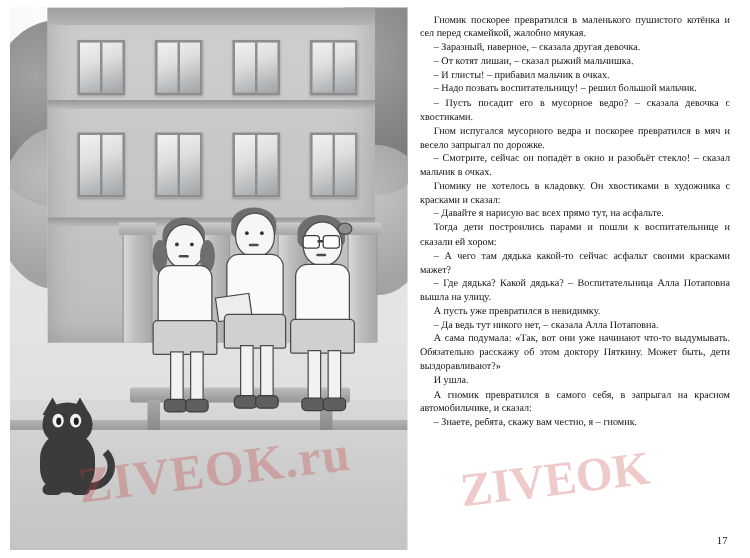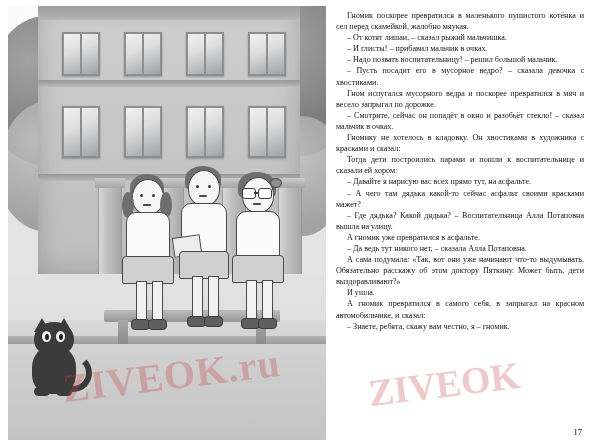--- a/index.html
+++ b/index.html
@@ -331,32 +331,33 @@
         <div class="cat-eye" style="left:16px;bottom:52px;"></div>
         <div class="cat-eye" style="left:30px;bottom:52px;"></div>
         <div class="cat-paw" style="left:8px;"></div>
         <div class="cat-paw" style="left:30px;"></div>
       </div>
     </div>
   </div>
 
   <div class="text-col">
     <p>Гномик поскорее превратился в маленького пушистого котёнка и сел перед скамейкой, жалобно мяукая.</p>
+    <p>– Заразный, наверное, – сказала другая девочка.</p>
     <p>– От котят лишаи, – сказал рыжий мальчишка.</p>
     <p>– И глисты! – прибавил мальчик в очках.</p>
     <p>– Надо позвать воспитательницу! – решил большой мальчик.</p>
     <p>– Пусть посадит его в мусорное ведро? – сказала девочка с хвостиками.</p>
     <p>Гном испугался мусорного ведра и поскорее превратился в мяч и весело запрыгал по дорожке.</p>
     <p>– Смотрите, сейчас он попадёт в окно и разобьёт стекло! – сказал мальчик в очках.</p>
     <p>Гномику не хотелось в кладовку. Он хвостиками в художника с красками и сказал:</p>
+    <p>– Давайте я нарисую вас всех прямо тут, на асфальте.</p>
     <p>Тогда дети построились парами и пошли к воспитательнице и сказали ей хором:</p>
-    <p>– Давайте я нарисую вас всех прямо тут, на асфальте.</p>
     <p>– А чего там дядька какой-то сейчас асфальт своими красками мажет?</p>
     <p>– Где дядька? Какой дядька? – Воспитательница Алла Потаповна вышла на улицу.</p>
-    <p>А гномик уже превратился в асфальте.</p>
+    <p>А пусть уже превратился в невидимку.</p>
     <p>– Да ведь тут никого нет, – сказала Алла Потаповна.</p>
     <p>А сама подумала: «Так, вот они уже начинают что-то выдумывать. Обязательно расскажу об этом доктору Пяткину. Может быть, дети выздоравливают?»</p>
     <p>И ушла.</p>
     <p>А гномик превратился в самого себя, в запрыгал на красном автомобильчике, и сказал:</p>
     <p>– Знаете, ребята, скажу вам честно, я – гномик.</p>
 
     <div class="folio">17</div>
   </div>
 </div>
 

